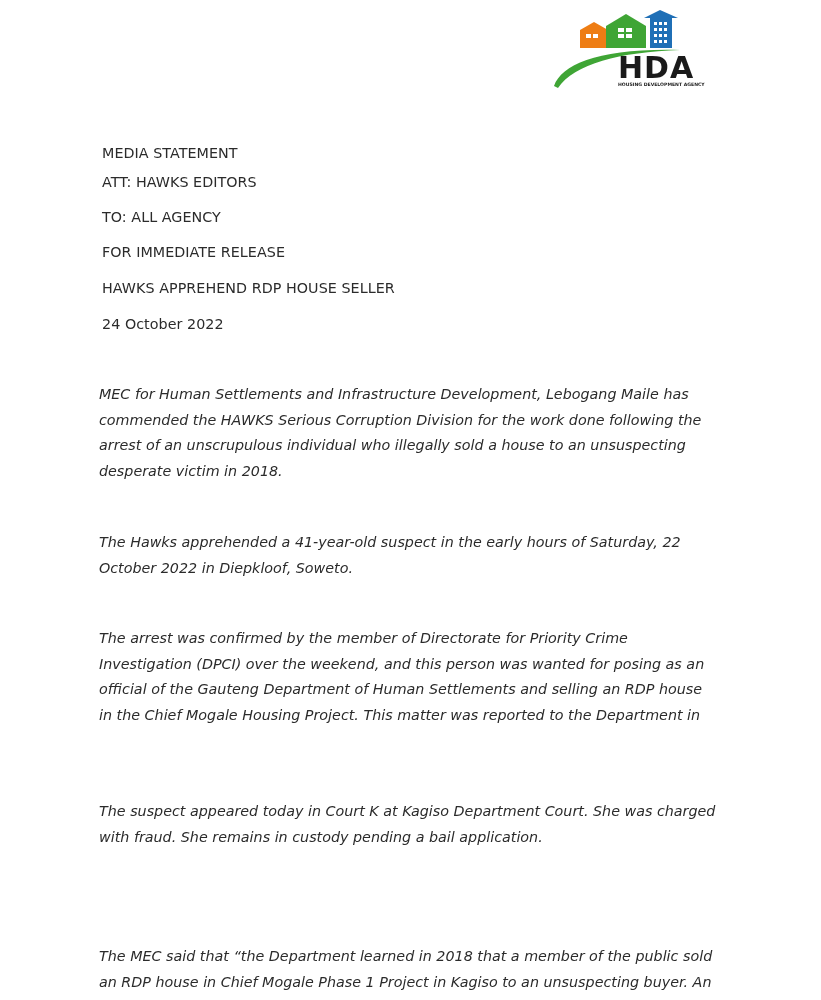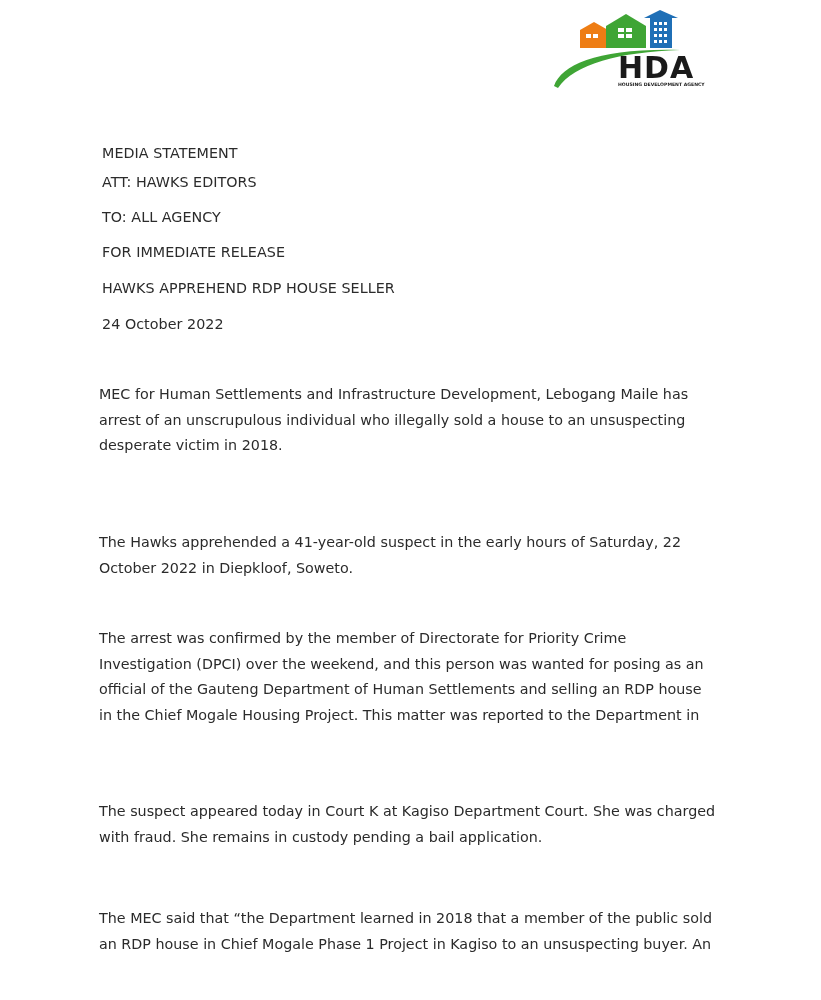--- a/index.html
+++ b/index.html
@@ -10,21 +10,21 @@
     .logo { position: absolute; left: 550px; top: 8px; width: 175px; height: 82px; }
     .logo svg { width: 100%; height: 100%; display: block; }
     .header-line {
       position: absolute; left: 102px; font-size: 14.3px; line-height: 18px;
       white-space: nowrap; letter-spacing: 0.05px;
     }
     .para {
       position: absolute; left: 99px; width: 640px; font-size: 14.3px;
       line-height: 25.5px; margin: 0;
     }
-    .para span { display: block; white-space: nowrap; }
+    .para span { display: block; white-space: nowrap; font-style: italic; }
   </style>
 </head>
 <body>
 
 <div class="logo">
   <svg viewBox="0 0 175 82" xmlns="http://www.w3.org/2000/svg">
 
     <g>
       <polygon points="30,22 44,14 58,22 58,40 30,40" fill="#ee7d14"></polygon>
       <rect x="36" y="26" width="5" height="4" fill="#fff"></rect>
@@ -66,20 +66,21 @@
 
 <div class="header-line" style="top:144px">MEDIA STATEMENT</div>
 <div class="header-line" style="top:173px">ATT: HAWKS EDITORS</div>
 <div class="header-line" style="top:208px">TO: ALL AGENCY</div>
 <div class="header-line" style="top:243px">FOR IMMEDIATE RELEASE</div>
 <div class="header-line" style="top:279px">HAWKS APPREHEND RDP HOUSE SELLER</div>
 <div class="header-line" style="top:315px">24 October 2022</div>
 
 <p class="para" style="top:382px">
   <span>MEC for Human Settlements and Infrastructure Development, Lebogang Maile has</span>
+  <span>commended the HAWKS Serious Corruption Division for the work done following the</span>
   <span>arrest of an unscrupulous individual who illegally sold a house to an unsuspecting</span>
   <span>desperate victim in 2018.</span>
 </p>
 
 <p class="para" style="top:530px">
   <span>The Hawks apprehended a 41-year-old suspect in the early hours of Saturday, 22</span>
   <span>October 2022 in Diepkloof, Soweto.</span>
 </p>
 
 <p class="para" style="top:626px">
@@ -87,16 +88,16 @@
   <span>Investigation (DPCI) over the weekend, and this person was wanted for posing as an</span>
   <span>official of the Gauteng Department of Human Settlements and selling an RDP house</span>
   <span>in the Chief Mogale Housing Project. This matter was reported to the Department in</span>
 </p>
 
 <p class="para" style="top:799px">
   <span>The suspect appeared today in Court K at Kagiso Department Court. She was charged</span>
   <span>with fraud. She remains in custody pending a bail application.</span>
 </p>
 
-<p class="para" style="top:906px">
+<p class="para" style="top:944px">
   <span>The MEC said that “the Department learned in 2018 that a member of the public sold</span>
   <span>an RDP house in Chief Mogale Phase 1 Project in Kagiso to an unsuspecting buyer. An</span>
 </p>
 
 </body></html>

